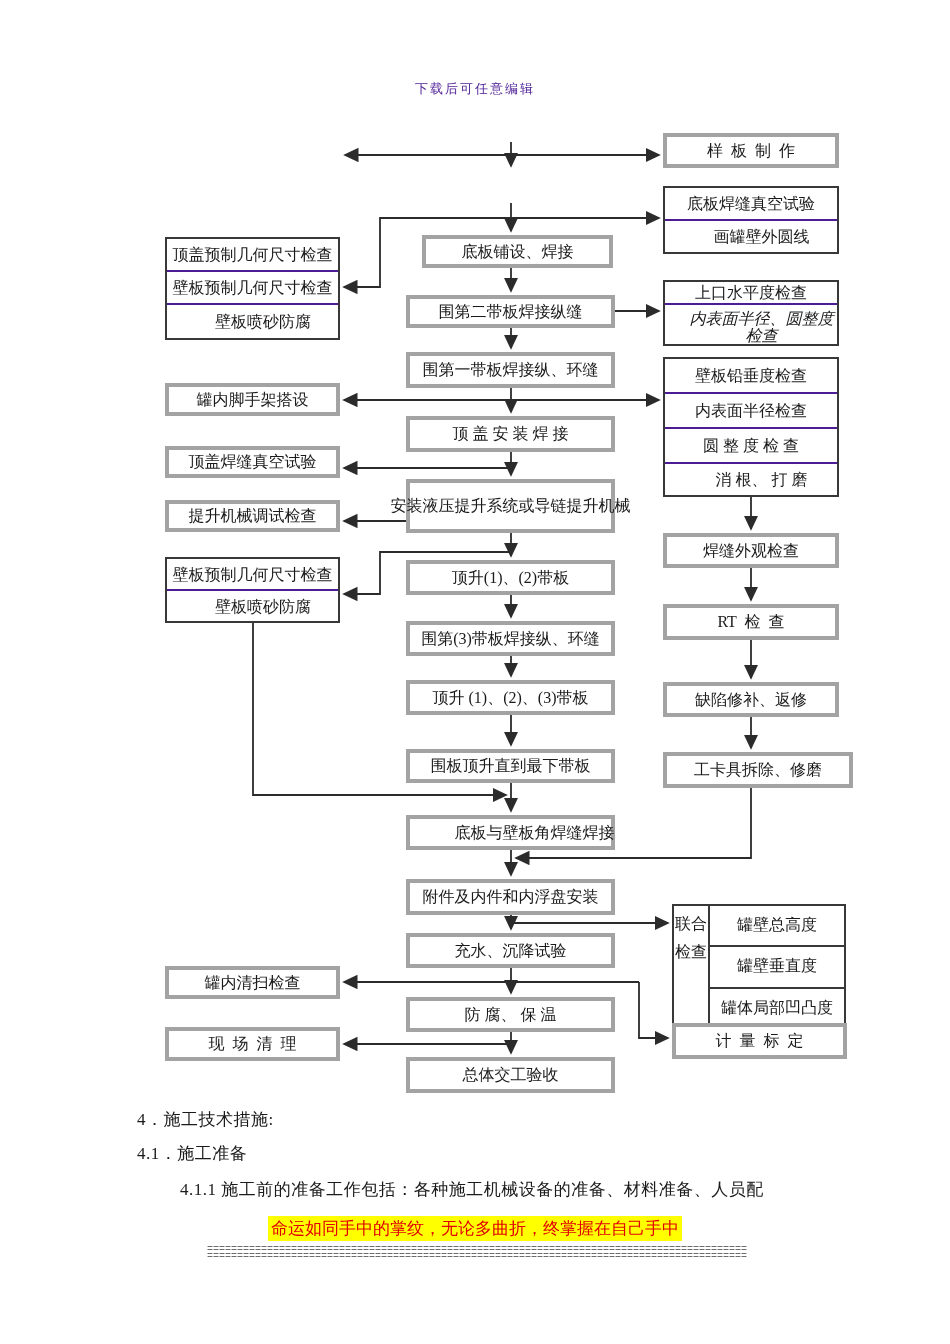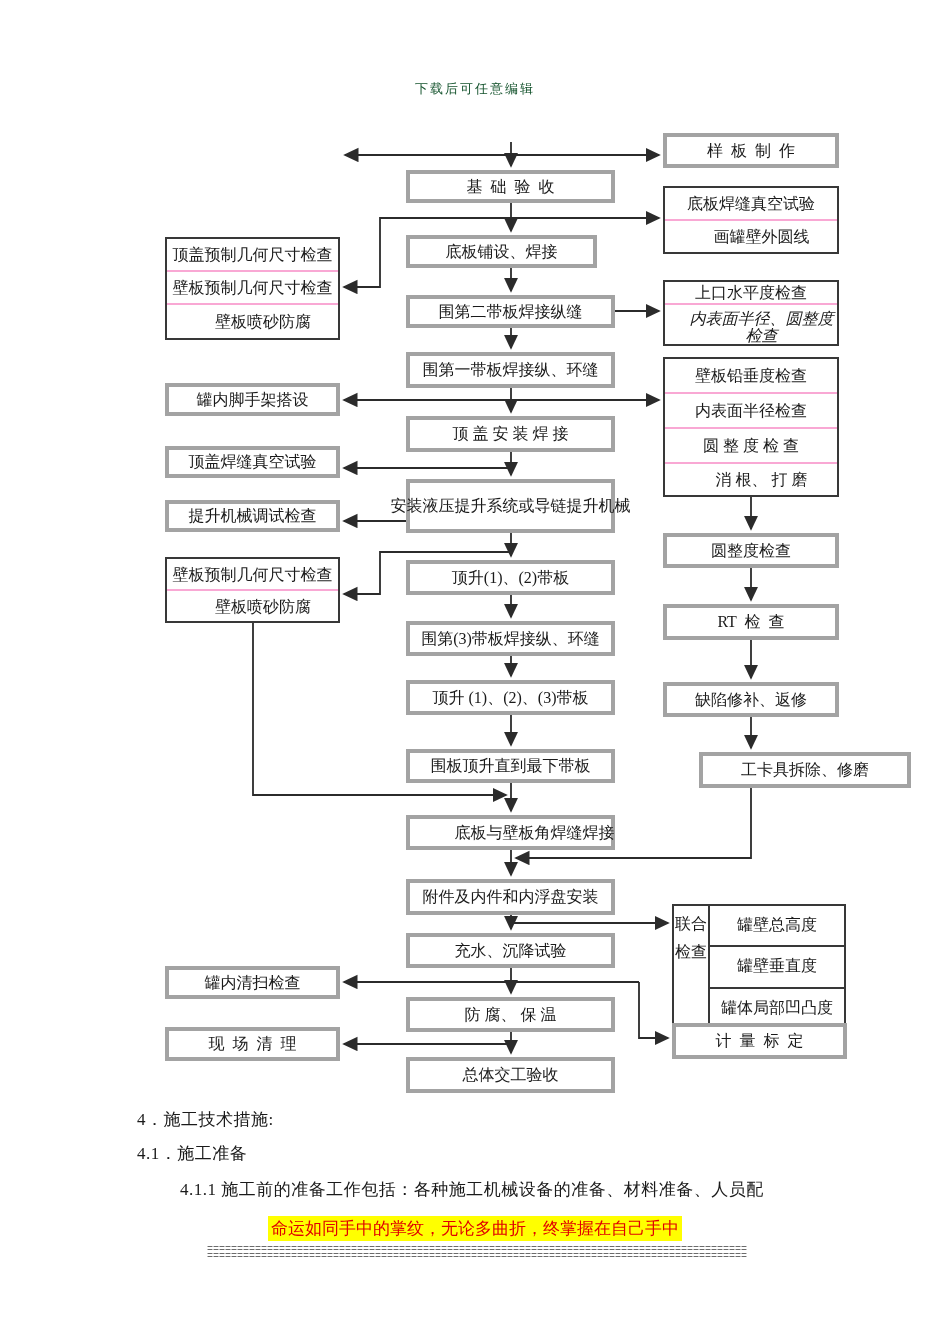--- a/index.html
+++ b/index.html
@@ -1,27 +1,27 @@
 <!DOCTYPE html>
 <html><head>
 <meta charset="utf-8">
 <style>
   html,body{margin:0;padding:0;background:#fff;}
   .page{position:relative;width:950px;height:1344px;background:#fff;overflow:hidden;
         font-family:"Liberation Serif","DejaVu Serif",serif;color:#1a1a1a;}
   .hdr{position:absolute;top:80px;left:0;width:100%;text-align:center;
-       font-size:13px;letter-spacing:2px;color:#14532d;}
+       font-size:13px;letter-spacing:2px;color:#4c1d95;}
   svg.wires{position:absolute;left:0;top:0;pointer-events:none;}
   .box{position:absolute;box-sizing:border-box;border:4px solid #a3a3a3;background:#fff;
        display:flex;align-items:center;justify-content:center;text-align:center;
        font-size:16px;line-height:18px;white-space:pre;}
   .grp{position:absolute;box-sizing:border-box;border:2px solid #383838;background:#fff;
        display:flex;flex-direction:column;}
   .grp .row{box-sizing:border-box;display:flex;align-items:center;justify-content:center;
-       text-align:center;font-size:16px;line-height:17px;border-bottom:2px solid #f9a8d4;
+       text-align:center;font-size:16px;line-height:17px;border-bottom:2px solid #4c1d95;
        padding:0 3px;}
   .grp .row:last-child{border-bottom:none;padding-left:24px;}
   .row.wrap{white-space:normal;align-items:flex-start;padding-top:5px;overflow:visible;font-style:italic;}
   .two{flex-direction:row;line-height:22px;}
   .joint{position:absolute;box-sizing:border-box;border:2px solid #383838;background:#fff;
        display:flex;flex-direction:row;}
   .joint .vlabel{width:36px;box-sizing:border-box;border-right:2px solid #383838;
        font-size:16px;line-height:28px;text-align:center;padding-top:4px;
        word-break:break-all;white-space:normal;}
   .joint .cells{flex:1;display:flex;flex-direction:column;}
@@ -93,22 +93,21 @@
       <path d="M511,1032 L511,1053" marker-end="url(#arw)"></path>
       <path d="M511,1044 L344,1044" marker-end="url(#arw)"></path>
 
       <path d="M751,497 L751,529" marker-end="url(#arw)"></path>
       <path d="M751,568 L751,600" marker-end="url(#arw)"></path>
       <path d="M751,640 L751,678" marker-end="url(#arw)"></path>
       <path d="M751,717 L751,748" marker-end="url(#arw)"></path>
     </g>
   </svg>
 
-  <div class="box" style="left:406px;top:170px;width:209px;height:33px;">基  础  验  收</div>
-  <div class="box" style="left:406px;top:235px;width:191px;height:33px;">底板铺设、焊接</div>
+  <div class="box" style="left:422px;top:235px;width:191px;height:33px;">底板铺设、焊接</div>
   <div class="box" style="left:406px;top:295px;width:209px;height:33px;">围第二带板焊接纵缝</div>
   <div class="box" style="left:406px;top:352px;width:209px;height:36px;">围第一带板焊接纵、环缝</div>
   <div class="box" style="left:406px;top:416px;width:209px;height:36px;">顶 盖 安 装 焊 接</div>
   <div class="box two" style="left:406px;top:479px;width:209px;height:54px;">
     <span>安装液压提升系统</span>
     <span>或导链提升机械</span>
   </div>
   <div class="box" style="left:406px;top:560px;width:209px;height:35px;">顶升(1)、(2)带板</div>
   <div class="box" style="left:406px;top:621px;width:209px;height:35px;">围第(3)带板焊接纵、环缝</div>
   <div class="box" style="left:406px;top:680px;width:209px;height:35px;">顶升 (1)、(2)、(3)带板</div>
@@ -142,24 +141,24 @@
   <div class="grp" style="left:663px;top:280px;width:176px;height:66px;">
     <div class="row" style="height:31px;">上口水平度检查</div>
     <div class="row wrap" style="flex:1;">内表面半径、圆整度检查</div>
   </div>
   <div class="grp" style="left:663px;top:357px;width:176px;height:140px;">
     <div class="row" style="height:35px;">壁板铅垂度检查</div>
     <div class="row" style="height:35px;">内表面半径检查</div>
     <div class="row" style="height:35px;">圆 整 度 检 查</div>
     <div class="row" style="flex:1;">消 根、 打 磨</div>
   </div>
-  <div class="box" style="left:663px;top:533px;width:176px;height:35px;">圆整度检查</div>
+  <div class="box" style="left:663px;top:533px;width:176px;height:35px;">焊缝外观检查</div>
   <div class="box" style="left:663px;top:604px;width:176px;height:36px;">RT  检  查</div>
   <div class="box" style="left:663px;top:682px;width:176px;height:35px;">缺陷修补、返修</div>
-  <div class="box" style="left:663px;top:752px;width:212px;height:36px;margin-left:36px;">工卡具拆除、修磨</div>
+  <div class="box" style="left:663px;top:752px;width:190px;height:36px;">工卡具拆除、修磨</div>
 
   <div class="joint" style="left:672px;top:904px;width:174px;height:126px;">
     <div class="vlabel">联合检查</div>
     <div class="cells">
       <div class="row">罐壁总高度</div>
       <div class="row">罐壁垂直度</div>
       <div class="row">罐体局部凹凸度</div>
     </div>
   </div>
   <div class="box" style="left:672px;top:1023px;width:175px;height:36px;">计  量  标  定</div>

